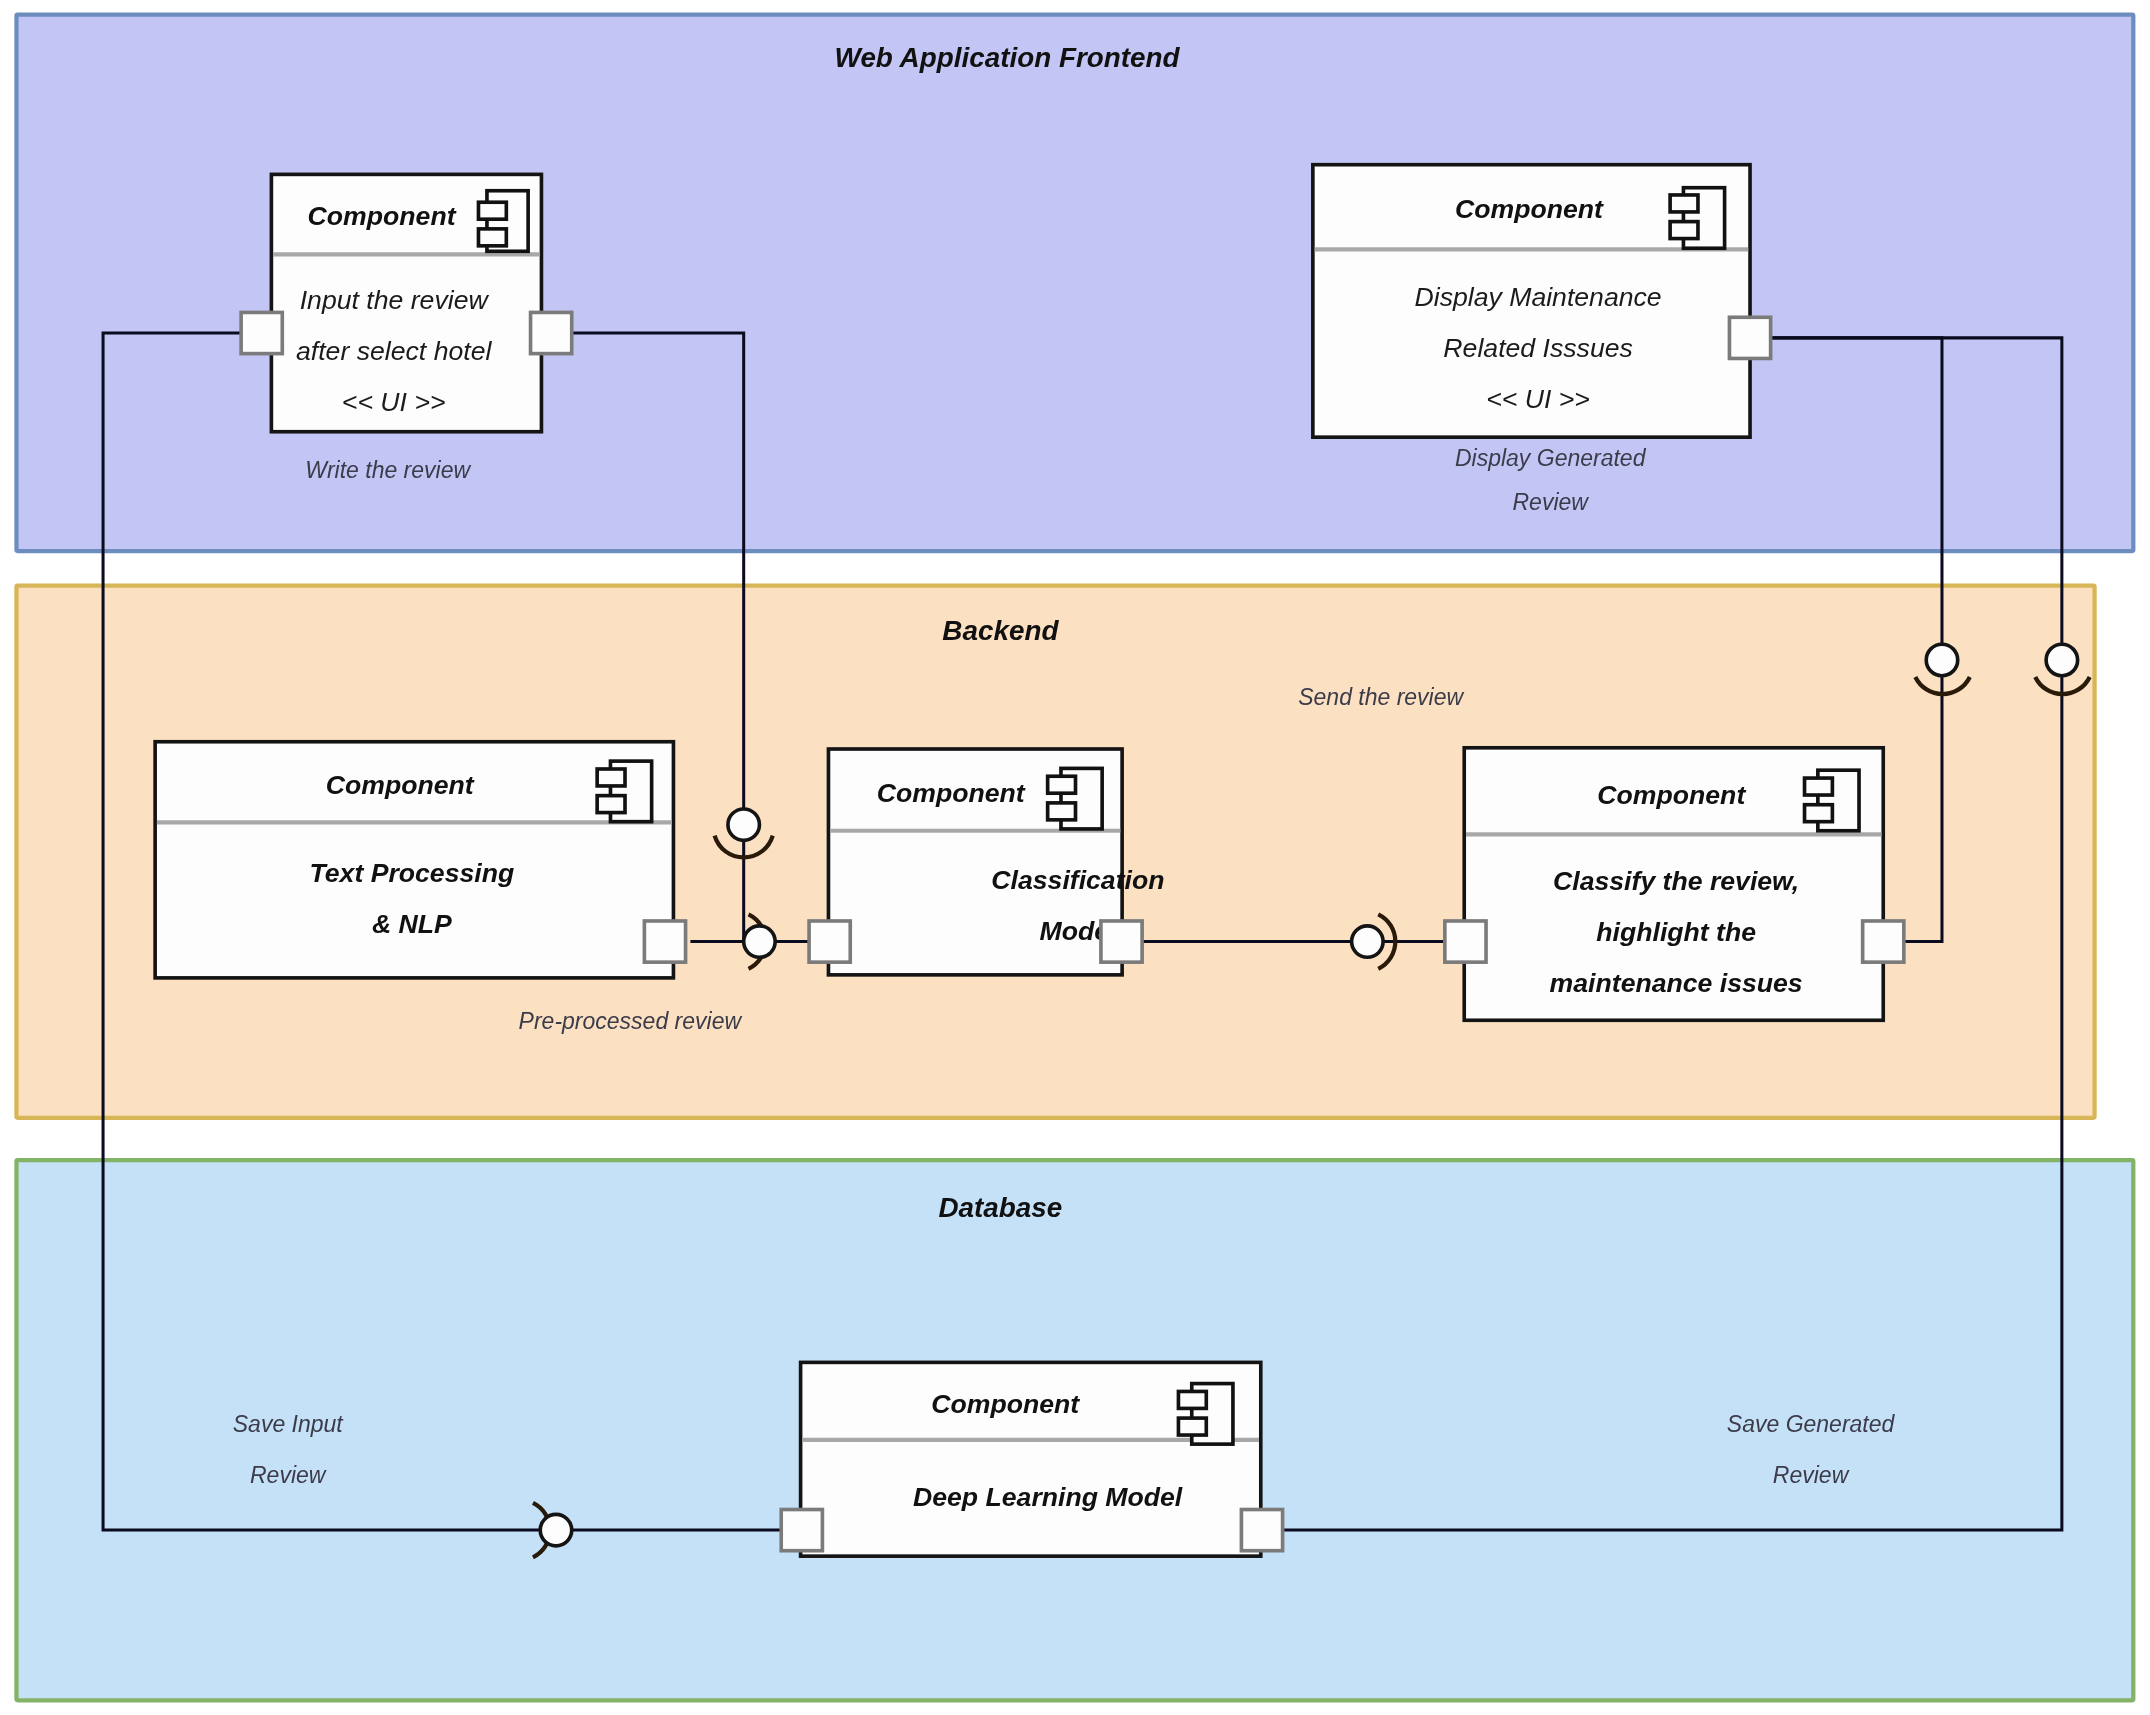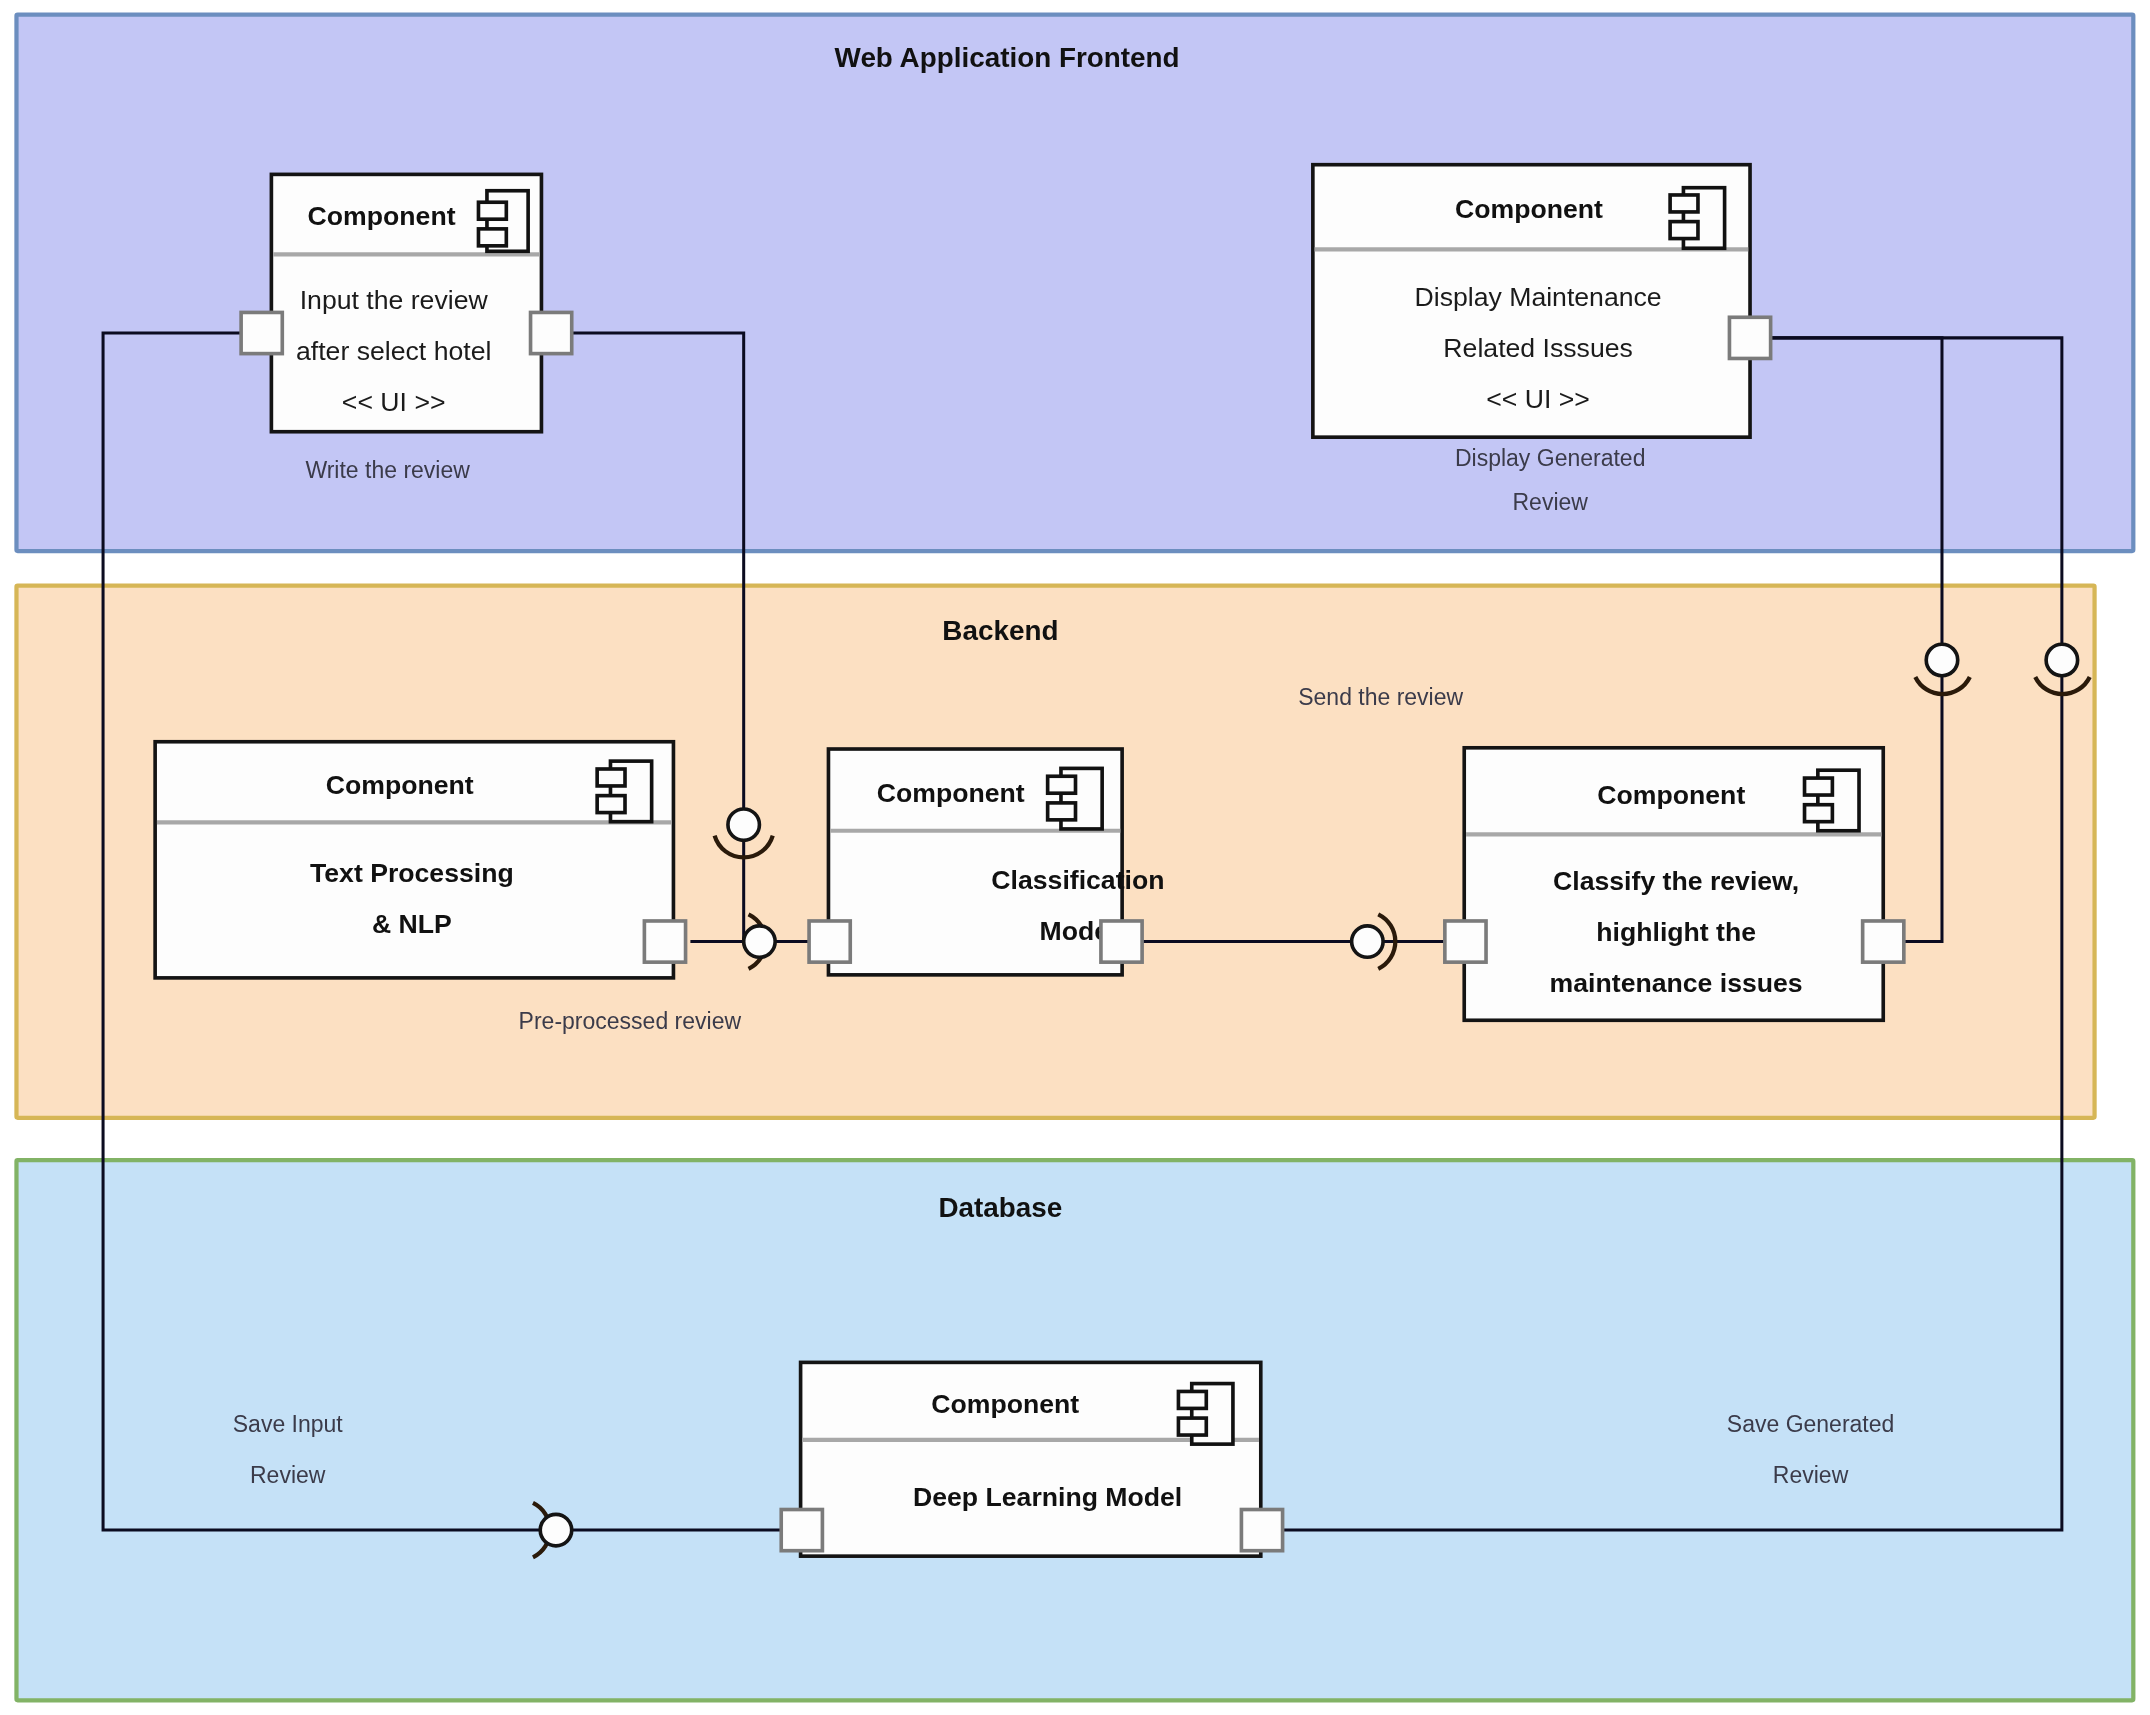--- a/index.html
+++ b/index.html
@@ -1,17 +1,17 @@
 <!DOCTYPE html>
 <html style="font-size:9.7px"><head>
 <meta charset="utf-8">
 <style>
   html,body{margin:0;padding:0;background:#ffffff;}
   body{width:2151px;height:1716px;font-family:"Liberation Sans",sans-serif;overflow:hidden;}
-  #stage{position:relative;width:2118px;height:1716px;}
+  #stage{position:relative;width:2118px;height:1716px;font-style:italic;}
   svg{display:block;}
   .lane-title{font-weight:bold;font-size:46px;fill:#111111;text-anchor:middle;
               font-family:"Liberation Sans",sans-serif;}
   .cmp-head{font-weight:bold;font-size:44px;fill:#111111;text-anchor:middle;
             font-family:"Liberation Sans",sans-serif;}
   .cmp-body{font-size:44px;fill:#1b1b1b;text-anchor:middle;
             font-family:"Liberation Sans",sans-serif;}
   .cmp-body-b{font-size:44px;font-weight:bold;fill:#111111;text-anchor:middle;
               font-family:"Liberation Sans",sans-serif;}
   .edge-label{font-size:38px;fill:#3b3b4a;text-anchor:middle;

